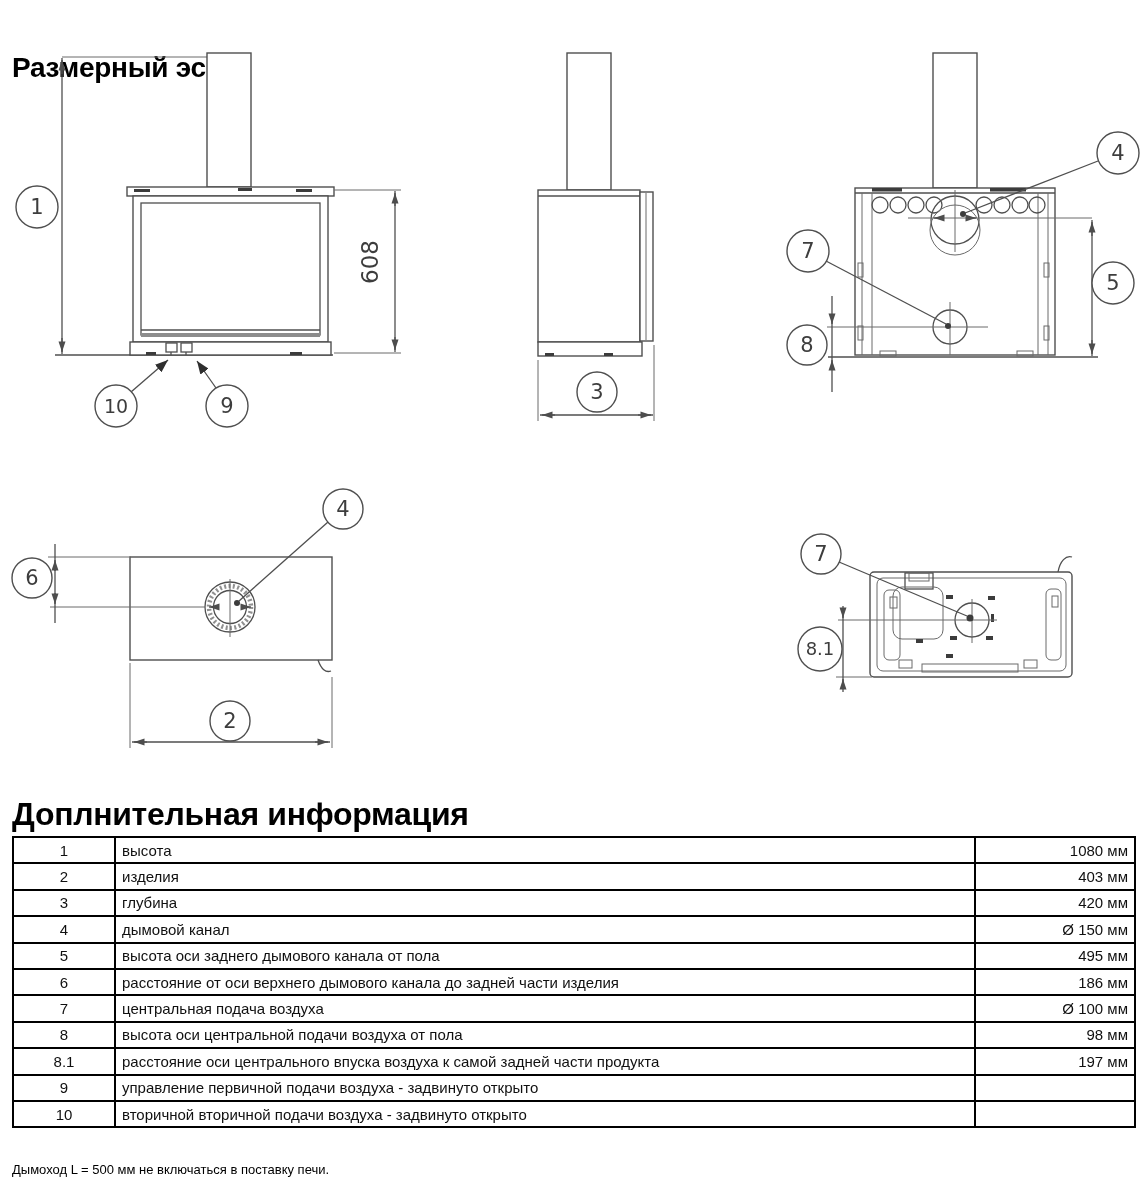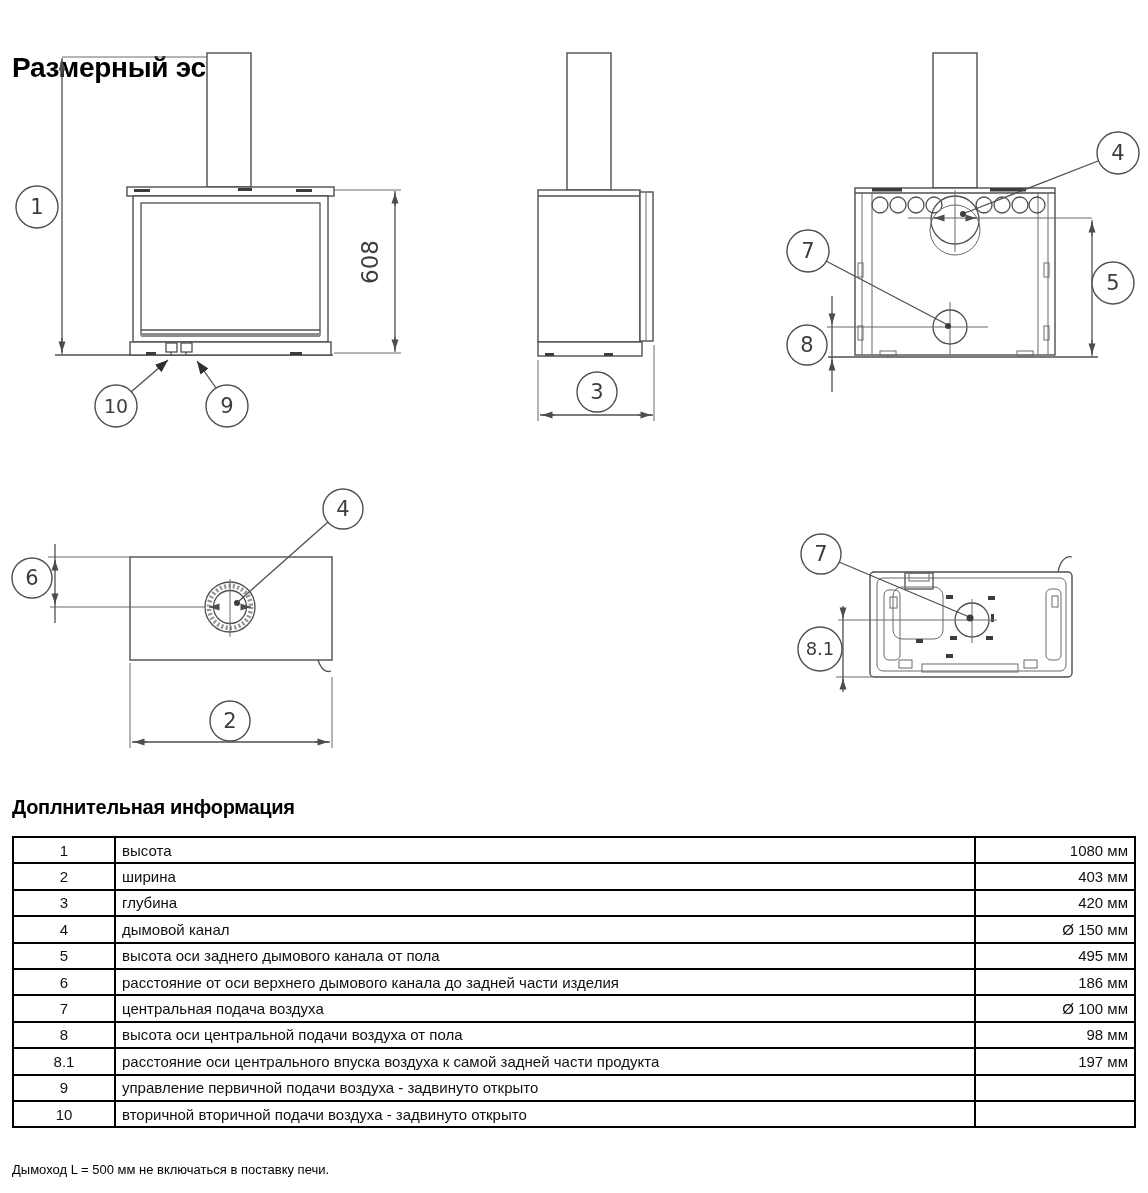--- a/index.html
+++ b/index.html
@@ -1,21 +1,21 @@
 <!DOCTYPE html>
 <html><head>
 <meta charset="utf-8">
 <style>
   html,body{margin:0;padding:0;}
   body{
     width:1148px;height:1193px;background:#ffffff;position:relative;
     font-family:"Liberation Sans",sans-serif;color:#000;
   }
   .h-title{position:absolute;left:12px;top:16px;font-size:28px;font-weight:bold;letter-spacing:-0.3px;margin-top:36px;}
-  .h-info{position:absolute;left:12px;top:796px;font-size:20px;font-weight:bold;letter-spacing:-0.3px;}
+  .h-info{position:absolute;left:12px;top:796px;font-size:32px;font-weight:bold;letter-spacing:-0.3px;}
   .footnote{position:absolute;left:12px;top:1162px;font-size:13px;font-weight:normal;}
   svg.drawing{position:absolute;left:0;top:0;}
   .ln{stroke:#4f4f4f;stroke-width:1.3;fill:none;}
   .wh{fill:#ffffff;stroke:#4f4f4f;stroke-width:1.4;}
   .thin{stroke:#6a6a6a;stroke-width:1;fill:none;}
   .dk{fill:#3c3c3c;stroke:none;}
   .hatch{stroke:#909090;stroke-width:4.5;fill:none;stroke-dasharray:2,2.4;}
   .ctext{font-family:"DejaVu Sans",sans-serif;fill:#3d3d3d;stroke:none;text-anchor:middle;font-weight:400;}
   table.info{
     position:absolute;left:12px;top:836px;width:1124px;border-collapse:collapse;
@@ -280,21 +280,21 @@
 
 <table class="info">
   <tbody>
     <tr>
       <td class="c-num">1</td>
       <td class="c-desc">высота</td>
       <td class="c-val">1080 мм</td>
     </tr>
     <tr>
       <td class="c-num">2</td>
-      <td class="c-desc">ширина</td>
+      <td class="c-desc">изделия</td>
       <td class="c-val">403 мм</td>
     </tr>
     <tr>
       <td class="c-num">3</td>
       <td class="c-desc">глубина</td>
       <td class="c-val">420 мм</td>
     </tr>
     <tr>
       <td class="c-num">4</td>
       <td class="c-desc">дымовой канал</td>

